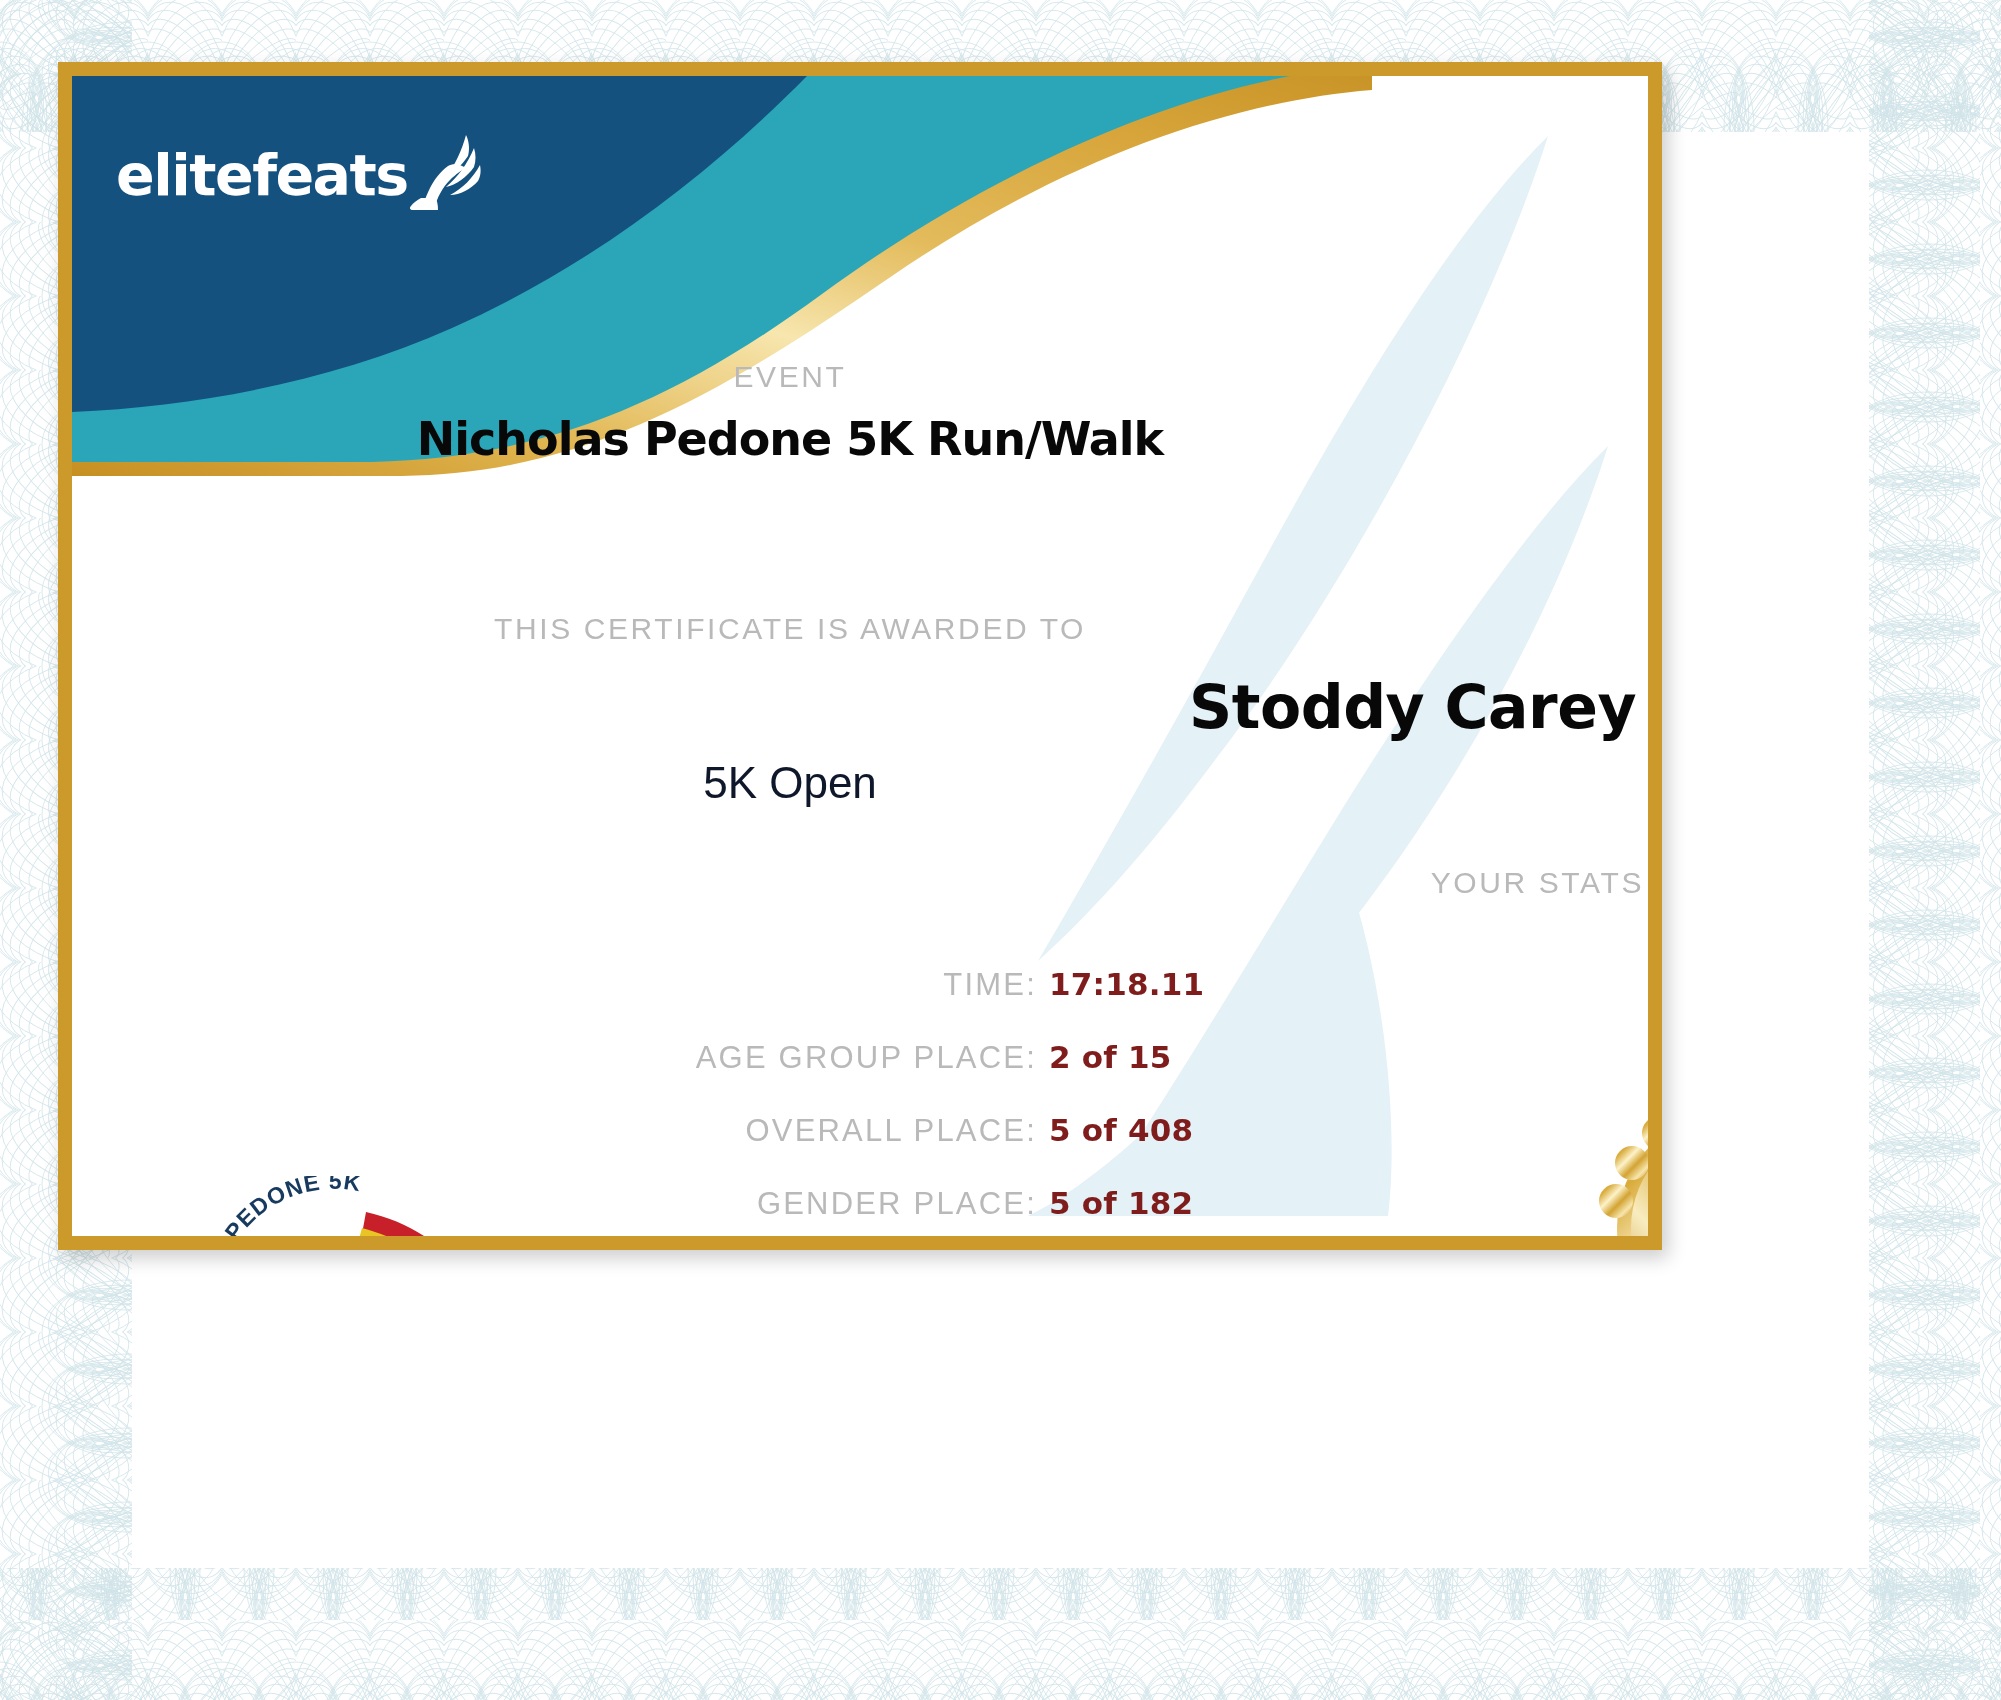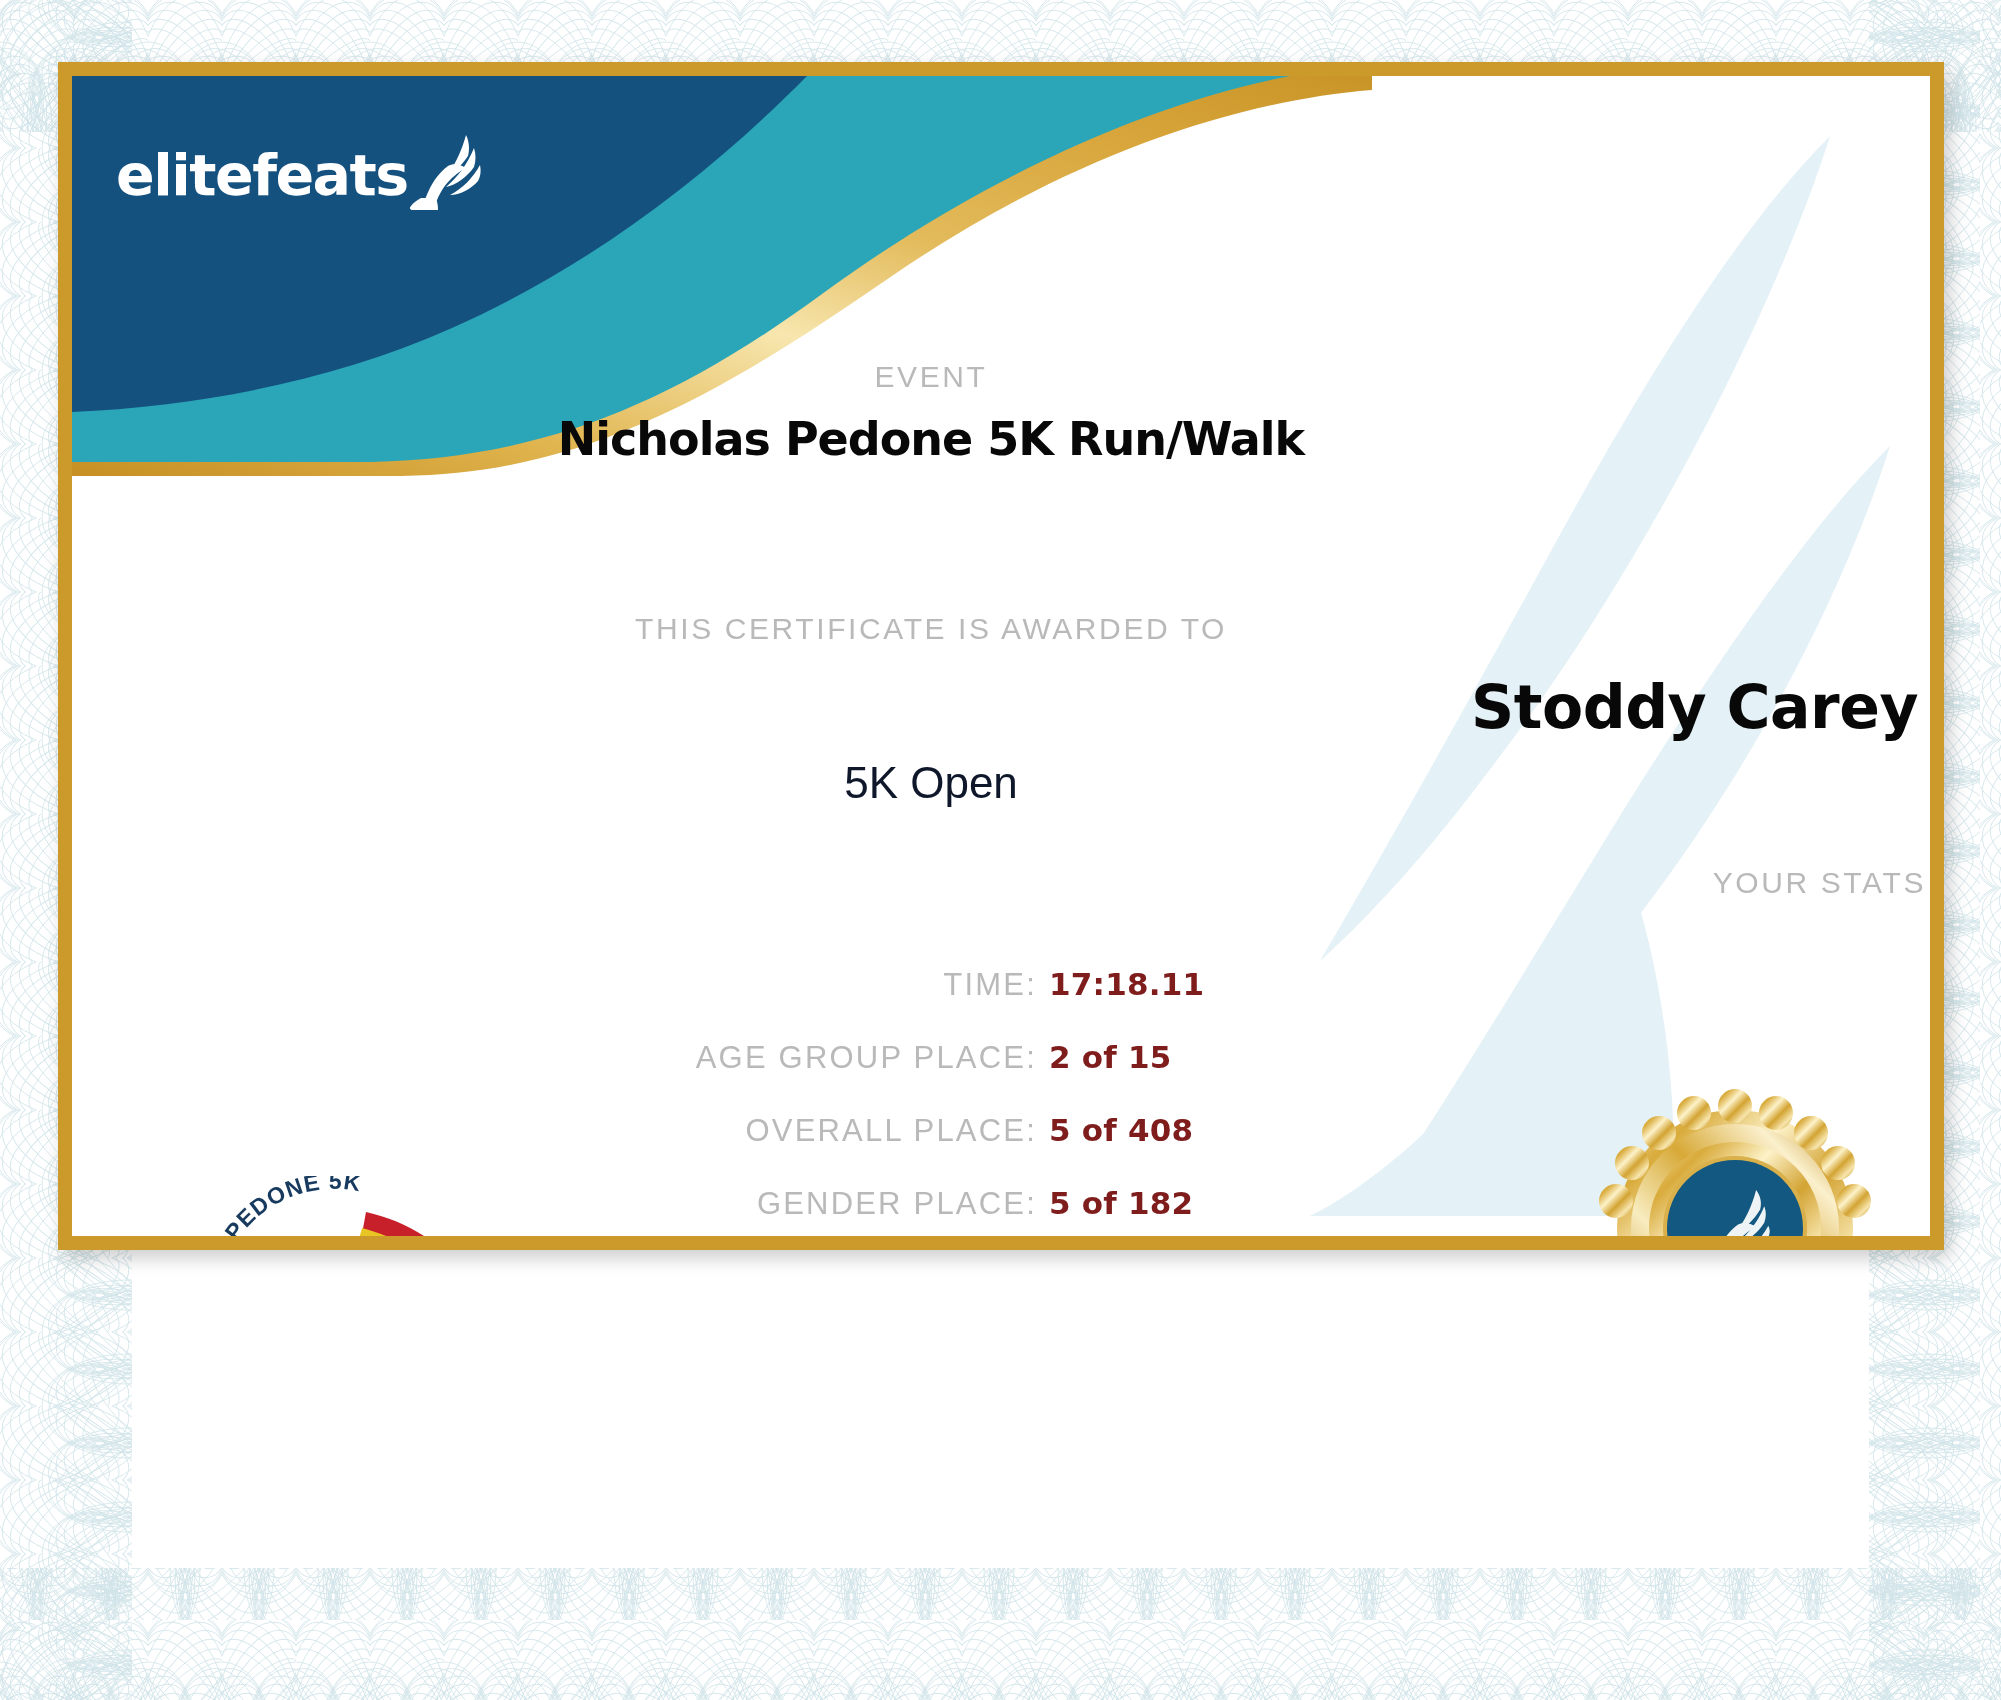--- a/index.html
+++ b/index.html
@@ -11,21 +11,21 @@
     position:relative;
   }
 
   
   #guilloche{position:absolute;inset:0;width:2001px;height:1700px;z-index:1;}
 
   
   #cert-frame{
     position:absolute;
     left:58px;top:62px;
-    width:1886px;height:1188px;
+    width:1604px;height:1188px;
     background:#ffffff;
     border:14px solid #cc9a2b;
     box-sizing:border-box;
     box-shadow:6px 8px 18px rgba(0,0,0,.20);
     overflow:hidden;
     z-index:3;
   }
 
   
   #watermark{position:absolute;right:-40px;top:40px;width:900px;height:1100px;opacity:1;z-index:1;pointer-events:none;}

